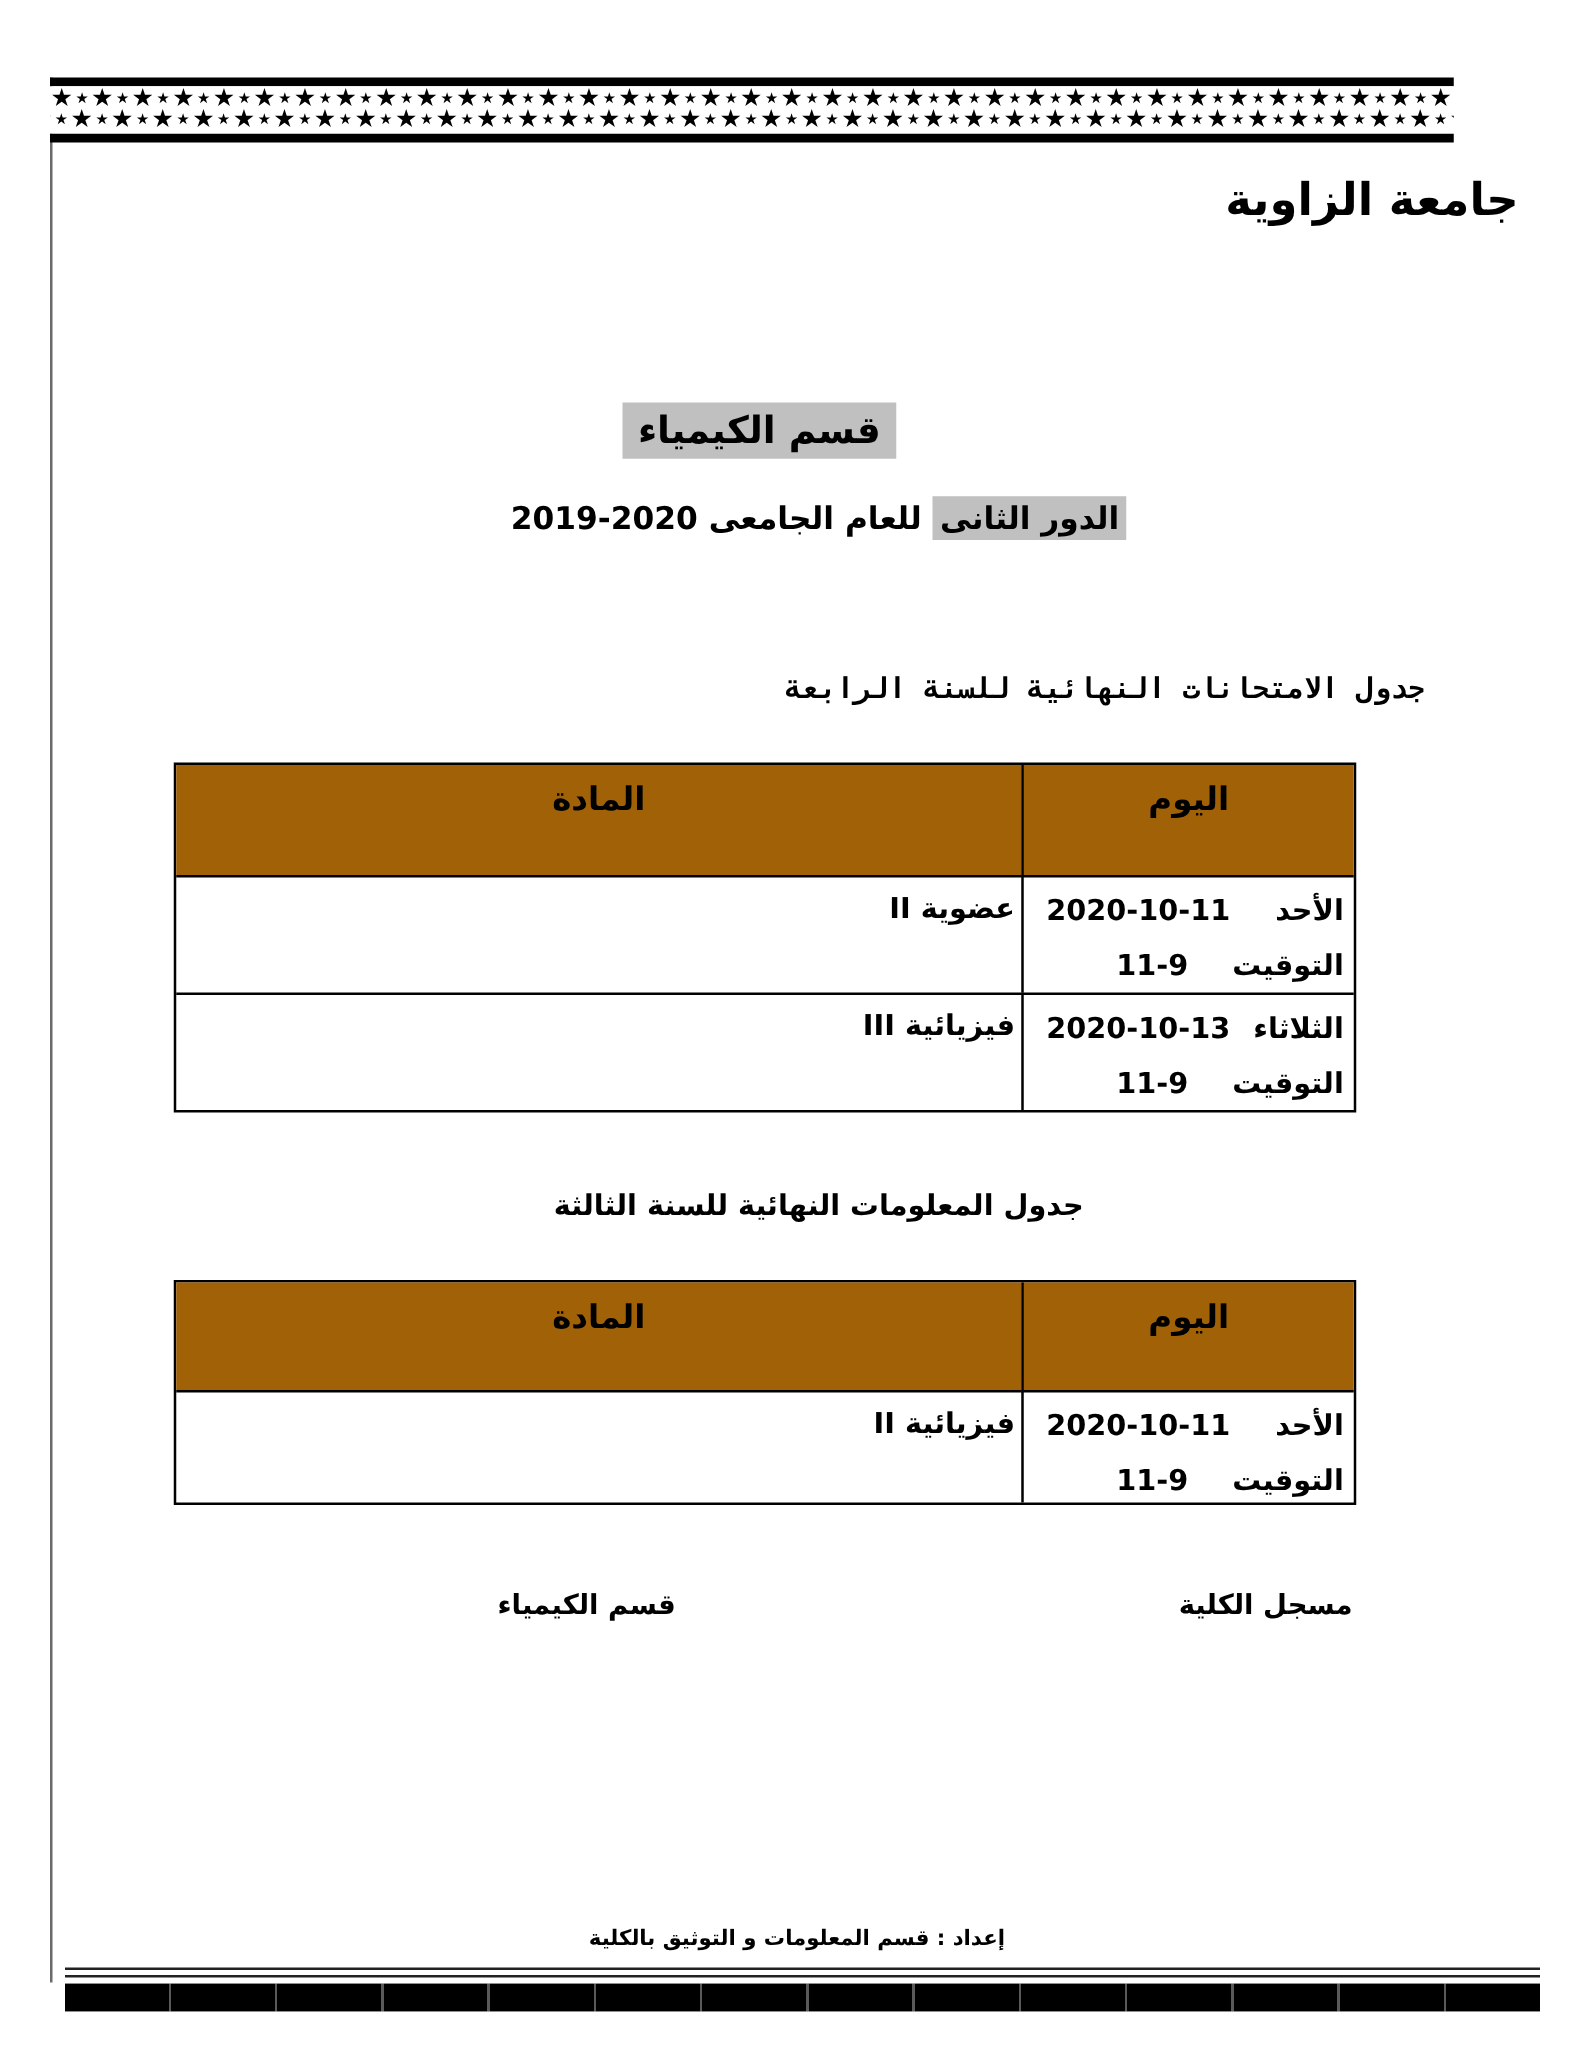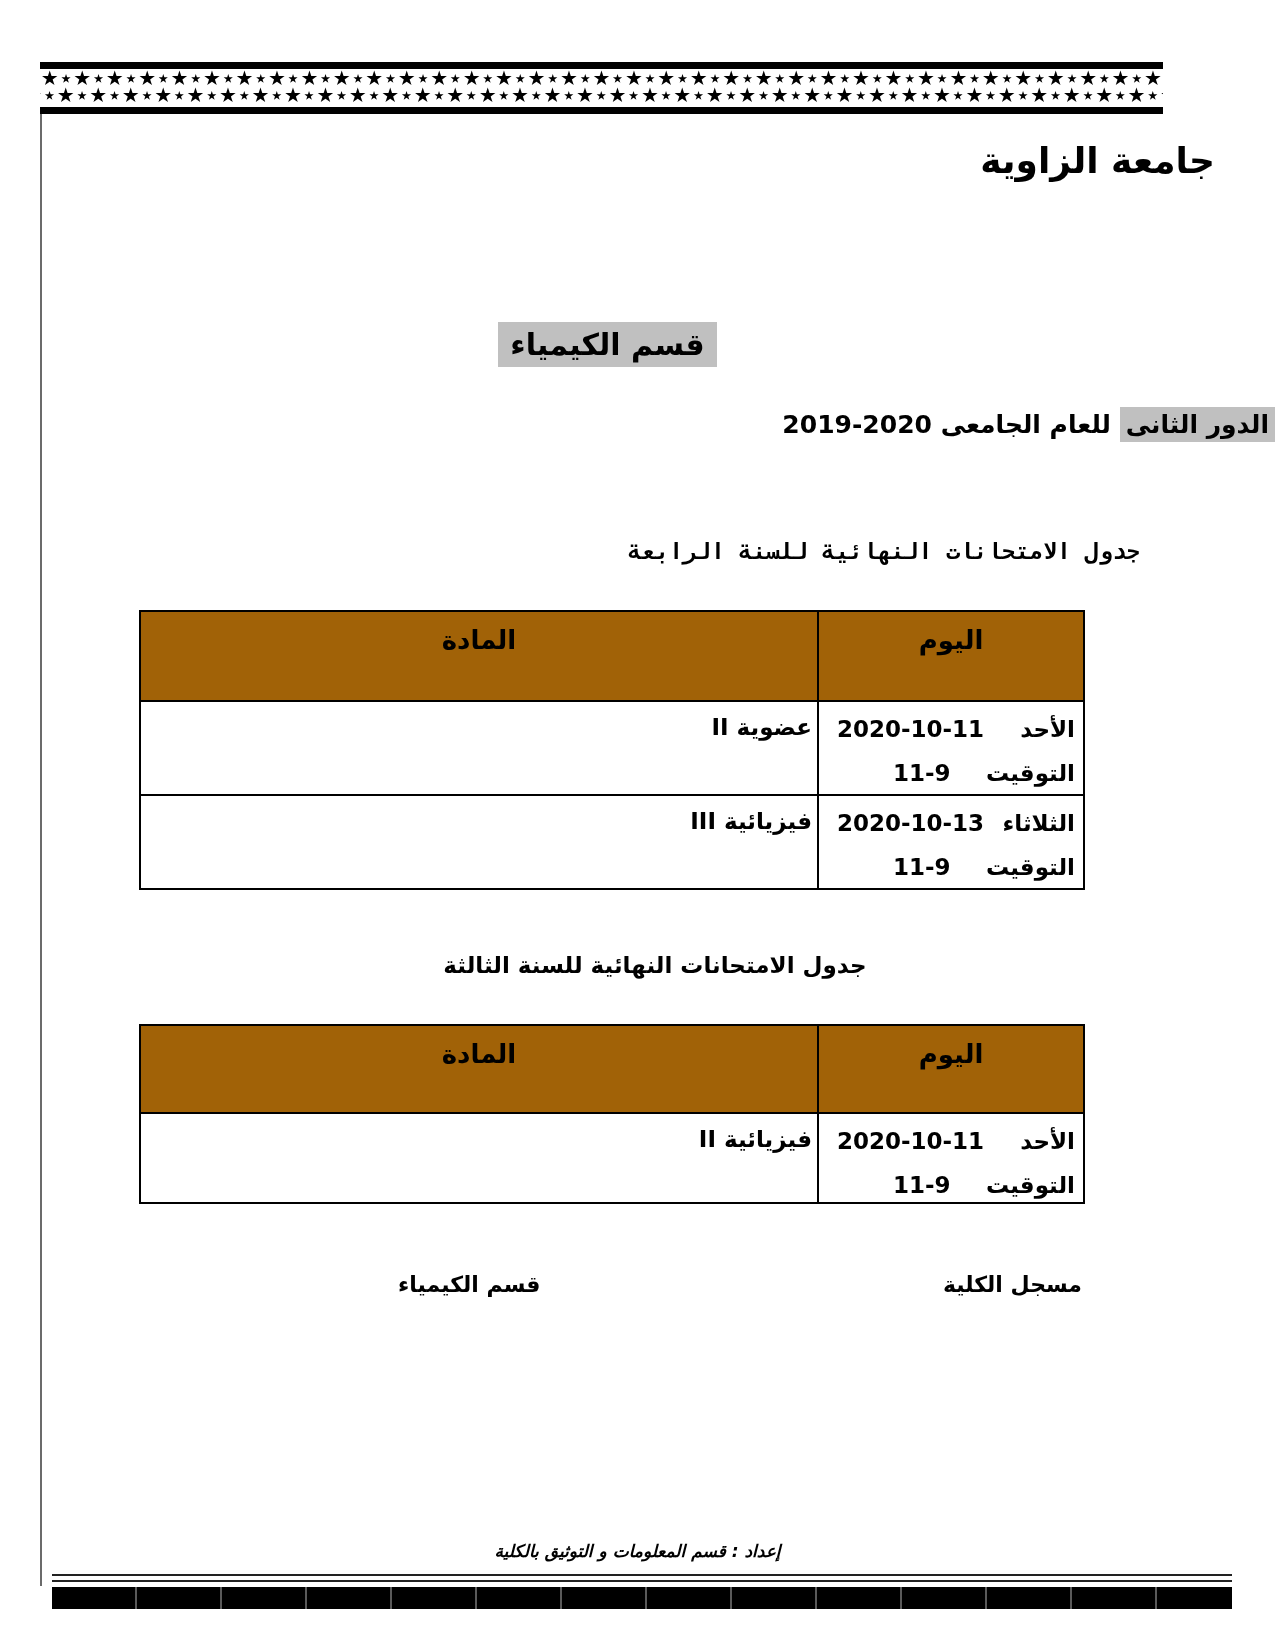--- a/index.html
+++ b/index.html
@@ -20,21 +20,21 @@
   .star-row{white-space:nowrap;line-height:18px;font-size:20px;letter-spacing:1px;}
   .star-row.r2{transform:translateX(16px);margin-top:-1px;}
 
   
   .title{position:absolute;left:0;right:60px;text-align:right;font-size:36px;}
   .t-univ{top:140px;}
   .t-coll{top:230px;}
   .dept-wrap{position:absolute;left:0;right:60px;top:322px;text-align:center;}
   .hl{background:#c0c0c0;}
   .dept{display:inline-block;font-size:30px;padding:5px 12px;}
-  .term{position:absolute;left:35px;right:0;top:410px;font-size:25px;}
+  .term{position:absolute;left:35px;right:0;top:400px;text-align:center;font-size:25px;}
   .term .hl{padding:3px 6px;}
 
   .sec-title1{position:absolute;top:538px;right:135px;font-size:23px;font-family:Liberation Mono, monospace;}
   .sec-title2{position:absolute;top:952px;left:35px;right:0;text-align:center;font-size:23px;}
 
   
   .extable{
     position:absolute;left:139px;width:946px;
     border:2px solid #000;box-sizing:border-box;
     display:grid;grid-template-columns:266px 676px;background:#fff;
@@ -50,21 +50,21 @@
   .td.col-day{padding-top:6px;}
   .dline{display:flex;justify-content:space-between;align-items:center;height:42px;font-size:23px;padding:0 8px 0 18px;}
   .dline.tline{margin-top:2px;padding-left:74px;}
   .subj{font-size:23px;text-align:right;padding:12px 5px 0 0;}
 
   
   .sig-right{position:absolute;top:1272px;right:193px;font-size:22px;}
   .sig-left{position:absolute;top:1272px;left:398px;font-size:22px;}
 
   
-  .footer-text{position:absolute;left:0;right:0;top:1541px;text-align:center;font-size:17px;font-style:italic;}
+  .footer-text{position:absolute;left:0;right:0;top:1541px;text-align:center;font-size:17px;}
   .hairline{position:absolute;left:52px;width:1180px;height:2px;background:#222;}
   .hl1{top:1574px;}
   .hl2{top:1580px;}
   .bottom-bar{
     position:absolute;left:52px;width:1180px;top:1587px;height:22px;
     background-color:#000;
     background-image:repeating-linear-gradient(90deg,#000 0 83px,#5a5a5a 83px 85px);
   }
 </style>
 </head>
@@ -118,21 +118,21 @@
         <span>2020-10-13</span>
       </div>
       <div class="dline tline">
         <span>التوقيت</span>
         <span>11-9</span>
       </div>
     </div>
     <div class="cell td subj">فيزيائية III</div>
   </div>
 
-  <div class="sec-title2">جدول الامتحانات النهائية للسنة الثالثة</div>
+  <div class="sec-title2">جدول المعلومات النهائية للسنة الثالثة</div>
 
   <div class="extable tbl2">
     <div class="cell th col-day">اليوم</div>
     <div class="cell th">المادة</div>
 
     <div class="cell td col-day">
       <div class="dline">
         <span>الأحد</span>
         <span>2020-10-11</span>
       </div>

